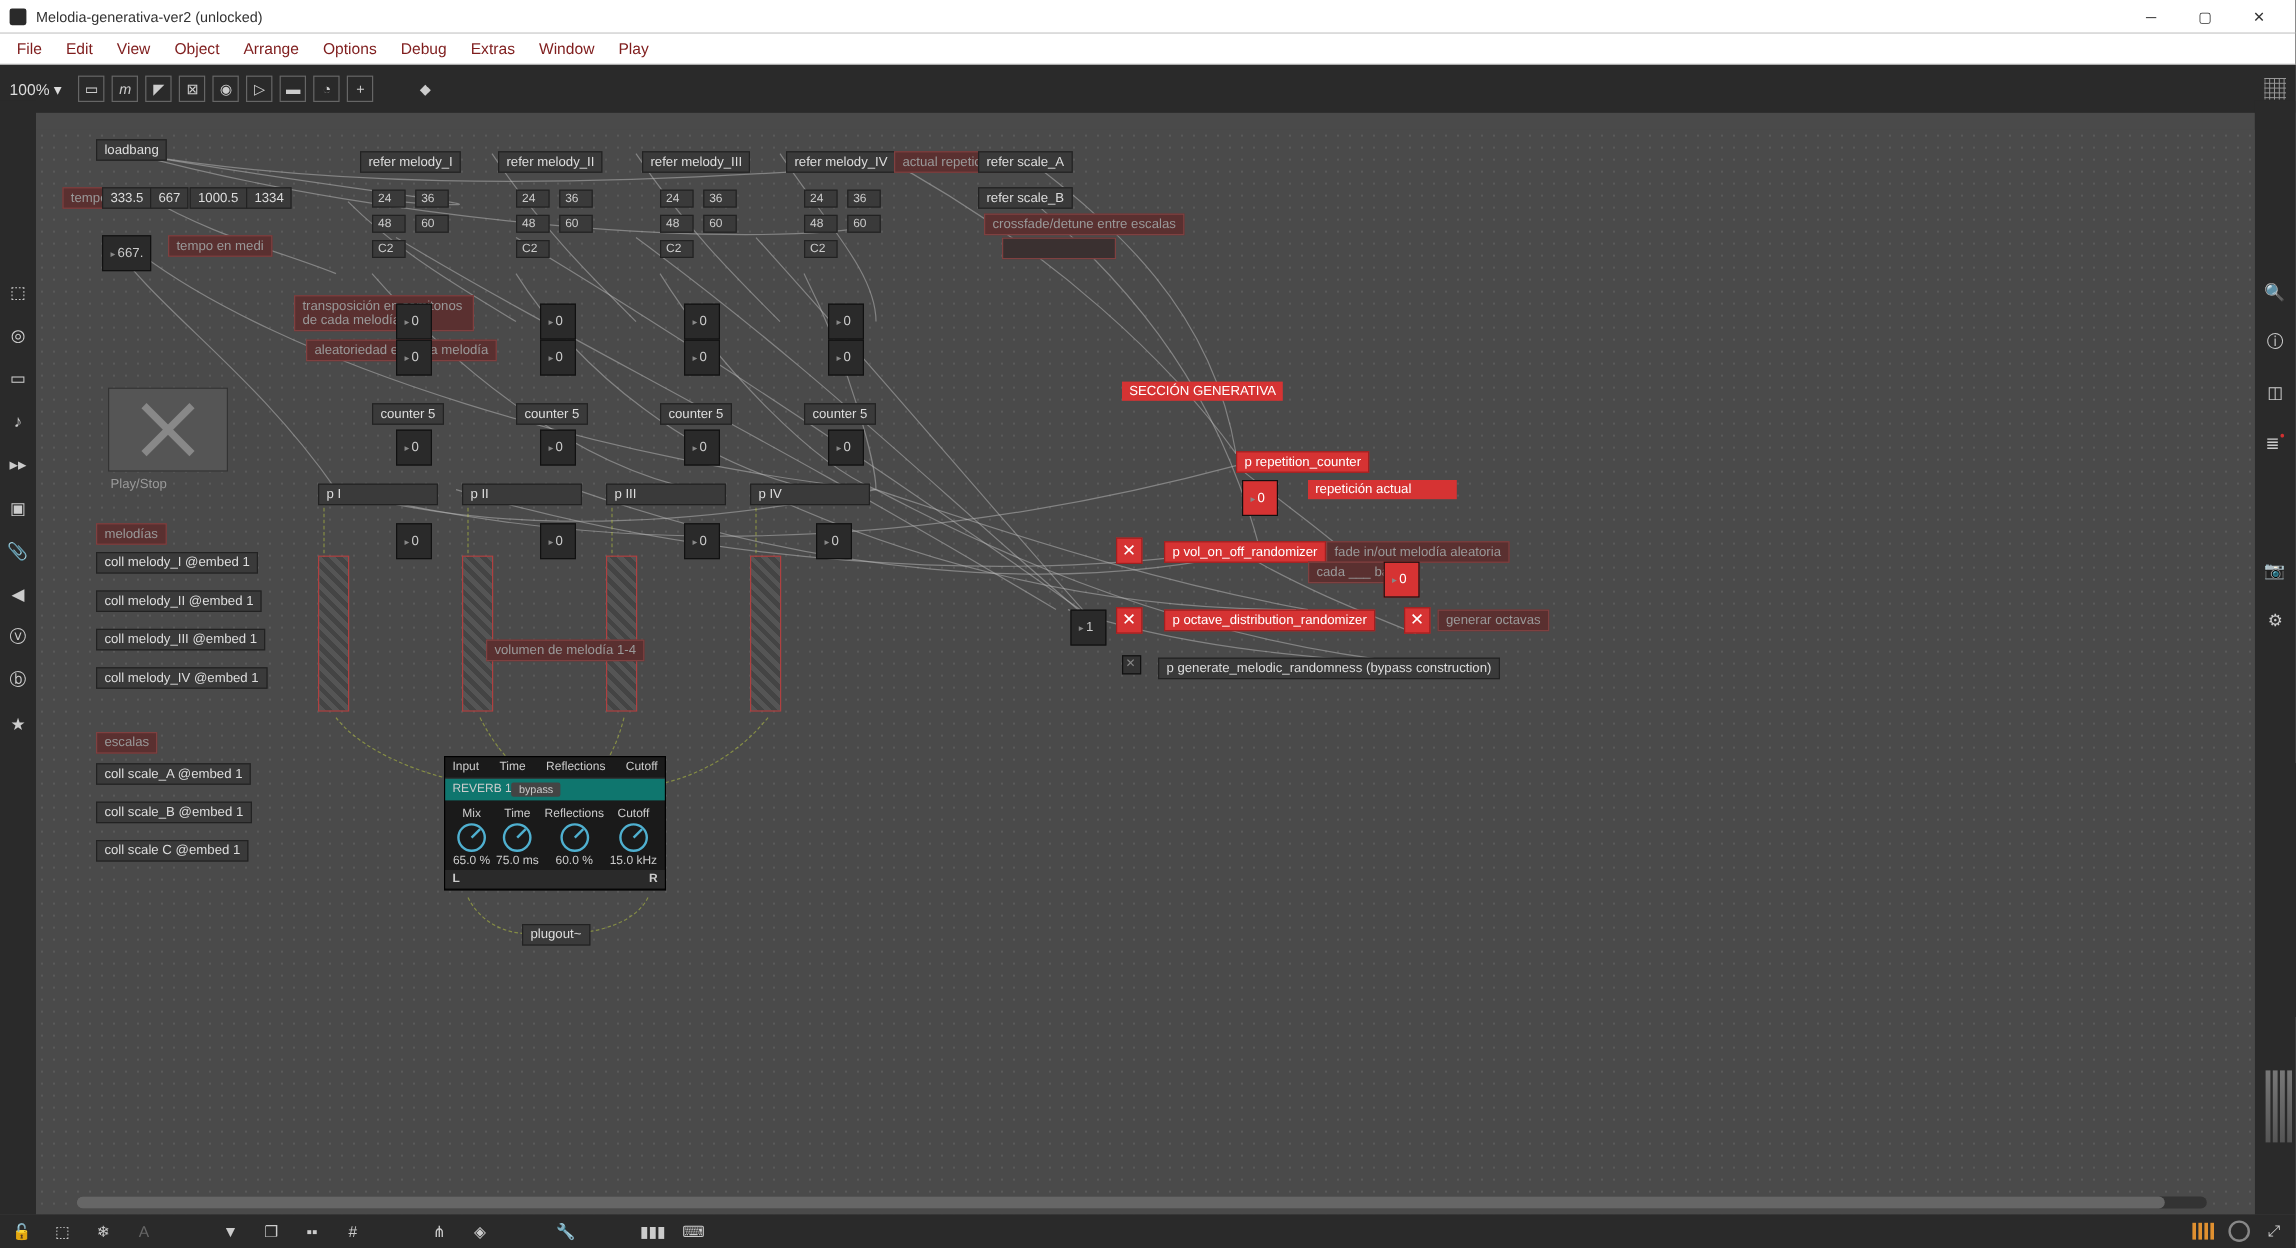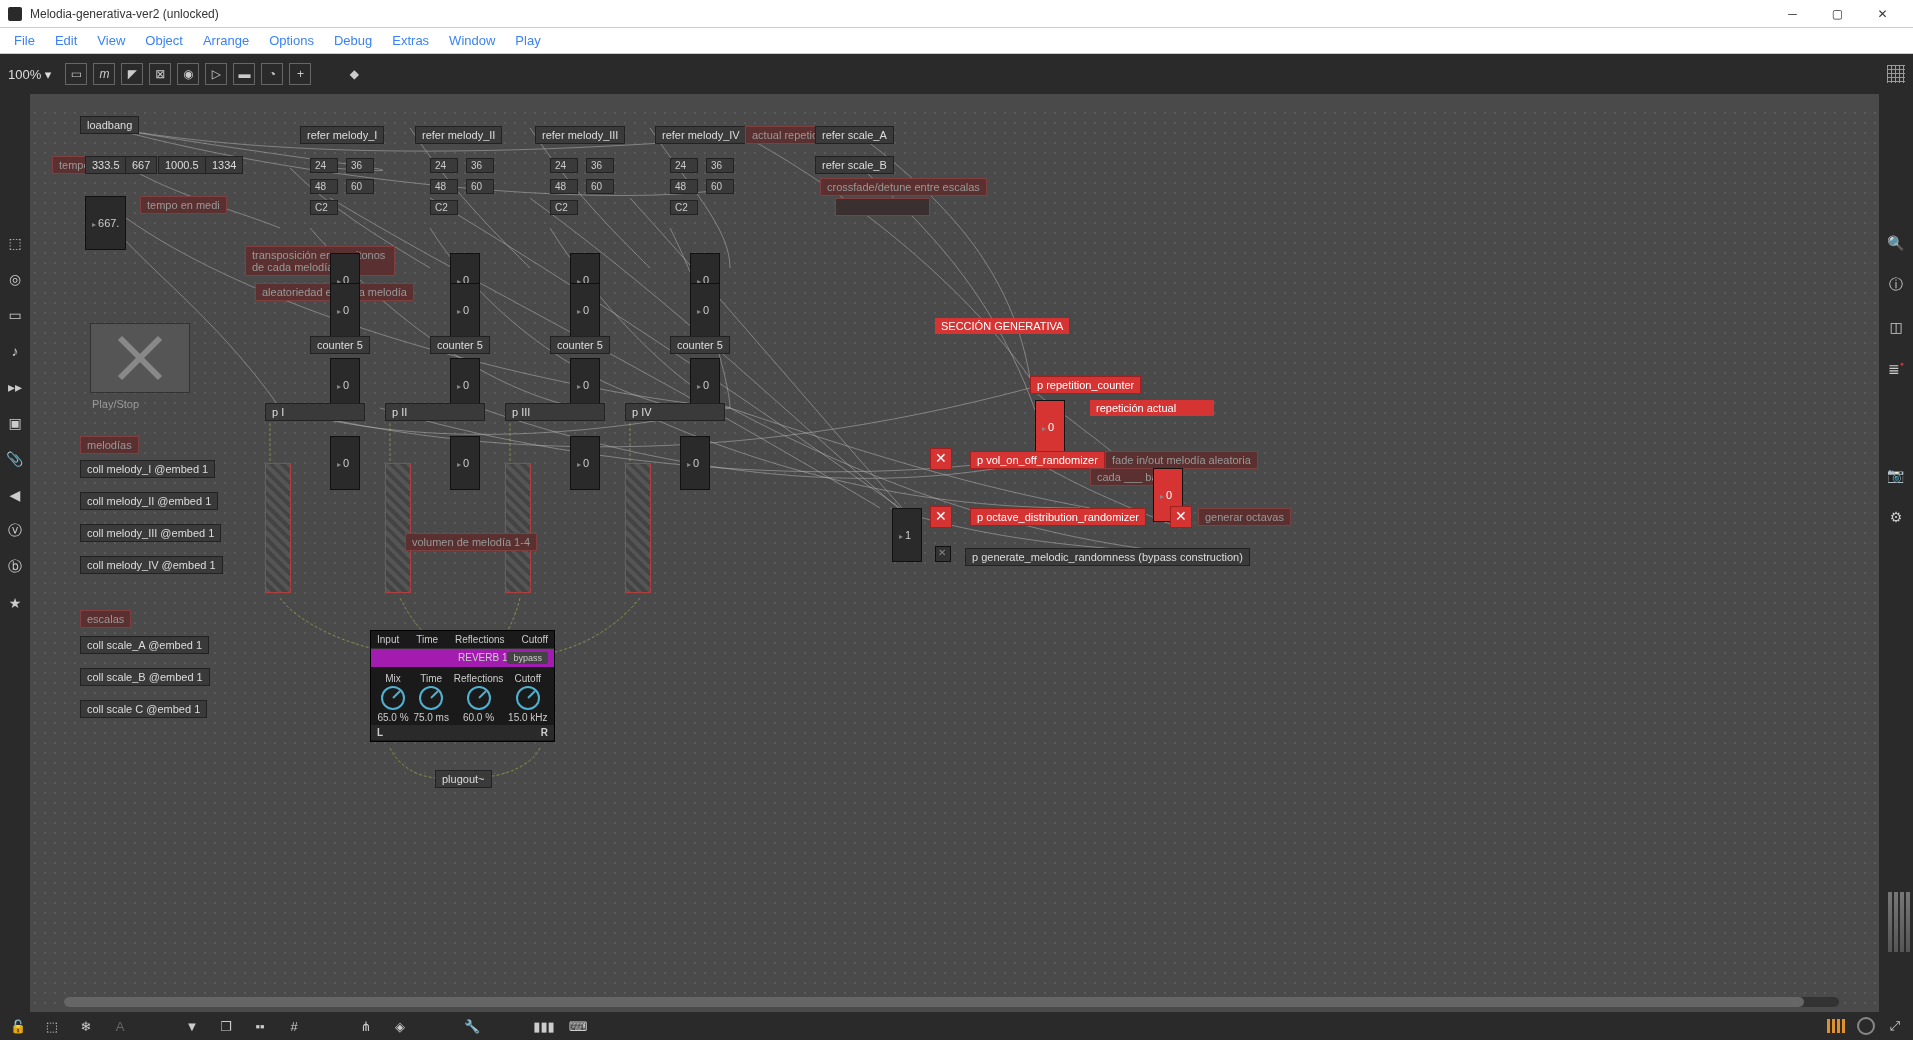--- a/index.html
+++ b/index.html
@@ -6,53 +6,53 @@
 body { width: 1913px; height: 1040px; background: #4a4a4a; overflow: hidden; position: relative; }
 
 .titlebar { height: 28px; background: #fff; border-bottom: 1px solid #ccc; display: flex; align-items: center; padding: 0 8px; justify-content: space-between; }
 .titlebar-left { display: flex; align-items: center; gap: 8px; }
 .app-icon { width: 14px; height: 14px; background: #2a2a2a; border-radius: 2px; }
 .title-text { font-size: 12px; color: #333; }
 .win-controls { display: flex; gap: 0; }
 .win-btn { width: 45px; height: 28px; display: flex; align-items: center; justify-content: center; font-size: 12px; color: #333; cursor: pointer; }
 
 .menubar { height: 26px; background: #fff; border-bottom: 1px solid #ccc; display: flex; align-items: center; padding: 0 4px; }
-.menu-item { padding: 3px 10px; font-size: 13px; color: #3b82f6; cursor: pointer; }
+.menu-item { padding: 3px 10px; font-size: 13px; color: #7f1d1d; cursor: pointer; }
 
 .toolbar { height: 40px; background: #2a2a2a; display: flex; align-items: center; padding: 0 8px; gap: 6px; }
 .zoom { color: #ddd; font-size: 13px; padding-right: 8px; }
 .tb-btn { width: 22px; height: 22px; border: 1px solid #666; display: flex; align-items: center; justify-content: center; color: #ccc; font-size: 12px; cursor: pointer; }
 .tb-spacer { flex: 1; }
 .tb-grid { width: 18px; height: 18px; background: linear-gradient(#999 1px, transparent 1px), linear-gradient(90deg, #999 1px, transparent 1px); background-size: 4px 4px; }
 
 .left-ribbon { position: absolute; left: 0; top: 84px; width: 30px; bottom: 28px; background: #2a2a2a; display: flex; flex-direction: column; align-items: center; padding-top: 150px; gap: 18px; }
 .ribbon-icon { width: 18px; height: 18px; color: #ccc; display: flex; align-items: center; justify-content: center; font-size: 14px; cursor: pointer; }
 
 .right-ribbon { position: absolute; right: 0; top: 84px; width: 34px; bottom: 28px; background: #2a2a2a; display: flex; flex-direction: column; align-items: center; padding-top: 150px; gap: 24px; }
 .meter-bars { position: absolute; bottom: 60px; right: 3px; display: flex; gap: 2px; }
 .meter-bar { width: 4px; height: 60px; background: linear-gradient(to top, #555, #777); }
 
 .canvas { position: absolute; left: 30px; right: 34px; top: 84px; bottom: 28px; background: #4a4a4a; background-image: radial-gradient(#5a5a5a 1px, transparent 1px); background-size: 10px 10px; overflow: auto; margin-top: 24px; }
 
 .obj { position: absolute; background: #3a3a3a; color: #ddd; font-size: 11px; padding: 2px 6px; border: 1px solid #222; white-space: nowrap; }
 .obj.red { background: #d63333; color: #fff; border-color: #a02020; }
-.numbox { position: absolute; background: #2a2a2a; color: #ccc; font-size: 11px; padding: 20px 6px; border: 1px solid #111; min-width: 30px; }
+.numbox { position: absolute; background: #2a2a2a; color: #ccc; font-size: 11px; padding: 8px 6px; border: 1px solid #111; min-width: 30px; }
 .numbox::before { content: '▸'; font-size: 8px; margin-right: 2px; color: #888; }
 .comment { position: absolute; color: #999; font-size: 11px; }
 .comment.red-bg { background: #5a3030; border: 1px solid #804040; padding: 2px 6px; }
 .comment.redfill { background: #d63333; color: #fff; padding: 2px 6px; }
 
 .bigx { position: absolute; width: 100px; height: 70px; background: #555; border: 1px solid #333; display: flex; align-items: center; justify-content: center; }
 .bigx svg { width: 50px; height: 50px; }
 
 .gain { position: absolute; width: 26px; height: 130px; background: repeating-linear-gradient(45deg, #555, #555 4px, #444 4px, #444 8px); border: 1px solid #b04040; }
 
 .reverb { position: absolute; width: 185px; height: 112px; background: #1a1a1a; border: 1px solid #000; color: #ccc; font-size: 10px; }
 .reverb-tabs { display: flex; justify-content: space-between; padding: 3px 6px; border-bottom: 1px solid #333; }
-.reverb-name { display: flex; justify-content: flex-end; padding: 3px 6px; background: #a21caf; }
+.reverb-name { display: flex; justify-content: flex-start; padding: 3px 6px; background: #0f766e; }
 .bypass-btn { background: #444; padding: 1px 6px; border-radius: 2px; font-size: 9px; }
 .reverb-knobs { display: flex; justify-content: space-around; padding: 6px 4px 2px; }
 .knob-col { display: flex; flex-direction: column; align-items: center; gap: 2px; }
 .knob { width: 24px; height: 24px; border: 2px solid #4fb0d0; border-radius: 50%; position: relative; }
 .knob::after { content: ''; position: absolute; width: 2px; height: 10px; background: #4fb0d0; top: 0; left: 50%; transform-origin: bottom; transform: translateX(-50%) rotate(45deg); }
 .lr { display: flex; justify-content: space-between; padding: 2px 6px; background: #2a2a2a; font-weight: bold; }
 
 .patch-cords { position: absolute; top: 0; left: 0; width: 100%; height: 100%; pointer-events: none; }
 .patch-cords path { fill: none; stroke: #bbb; stroke-width: 1; opacity: 0.5; }
 .patch-cords path.green { stroke: #c0d040; stroke-dasharray: 3 2; }

